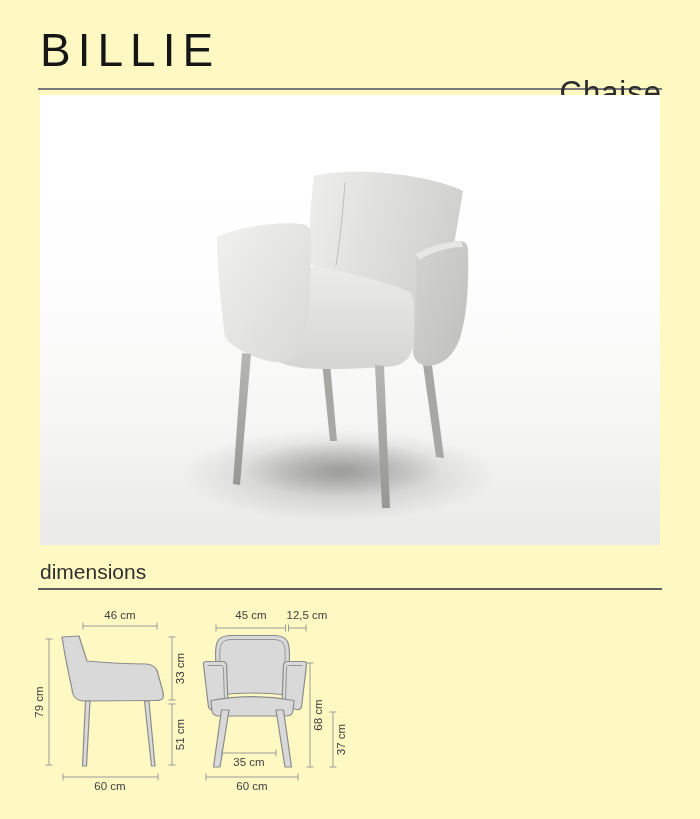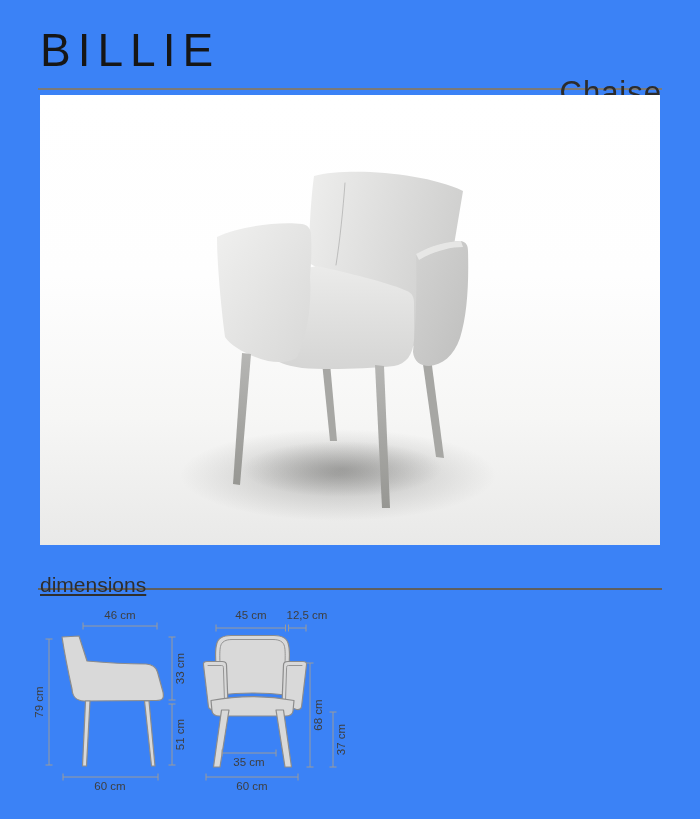--- a/index.html
+++ b/index.html
@@ -6,39 +6,39 @@
     --rule_color:#7a7a7a;
     --rule_color2:#5f5f5f;
     --drawing_fill:#d9d9d9;
     --drawing_stroke:#8c8c8c;
     --dim_line:#9b9b9b;
     --dim_text:#3e3e3e;
     --title_text:#161616;
   }
   html,body{margin:0;padding:0;background:#ffffff;}
   body{width:700px;height:819px;font-family:"Liberation Sans",sans-serif;}
-  .sheet{position:relative;width:700px;height:819px;background:#3b82f6;overflow:hidden;}
+  .sheet{position:relative;width:700px;height:819px;background:#fef9c3;overflow:hidden;}
 
   
   .header{position:absolute;left:38px;right:38px;top:0;height:88px;
           border-bottom:2px solid var(--rule_color);}
   .product-name{position:absolute;left:2px;top:27px;font-size:46px;font-weight:400;
                 letter-spacing:7px;color:var(--title_text);line-height:1;}
   .product-type{position:absolute;right:0;top:43px;font-size:31px;font-weight:400;
                 letter-spacing:1px;color:#2c2c2c;line-height:1;margin-top:34px;}
 
   
   .photo{position:absolute;left:40px;top:95px;width:620px;height:450px;
          background:linear-gradient(180deg,#ffffff 0%,#fefefe 40%,#f6f6f5 72%,#e9e9e8 100%);}
   .photo svg{display:block;width:620px;height:450px;}
 
   
   .dim-header{position:absolute;left:38px;right:38px;top:556px;height:32px;
               border-bottom:2px solid var(--rule_color2);}
-  .dim-title{position:absolute;left:2px;top:17px;font-size:21px;font-weight:400;color:#2e2e2e;text-decoration:underline;}
+  .dim-title{position:absolute;left:2px;top:4px;font-size:21px;font-weight:400;color:#2e2e2e;}
 
   
   .drawings{position:absolute;left:0;top:588px;width:700px;height:231px;}
   .outline{fill:var(--drawing_fill);stroke:var(--drawing_stroke);stroke-width:1.2;stroke-linejoin:round;}
   .seam{fill:none;stroke:var(--drawing_stroke);stroke-width:0.9;stroke-linecap:round;}
   .dim-line{fill:none;stroke:var(--dim_line);stroke-width:1;}
   .dim-text{font-family:"Liberation Sans",sans-serif;font-size:11.5px;fill:var(--dim_text);}
 </style>
 </head>
 <body>

